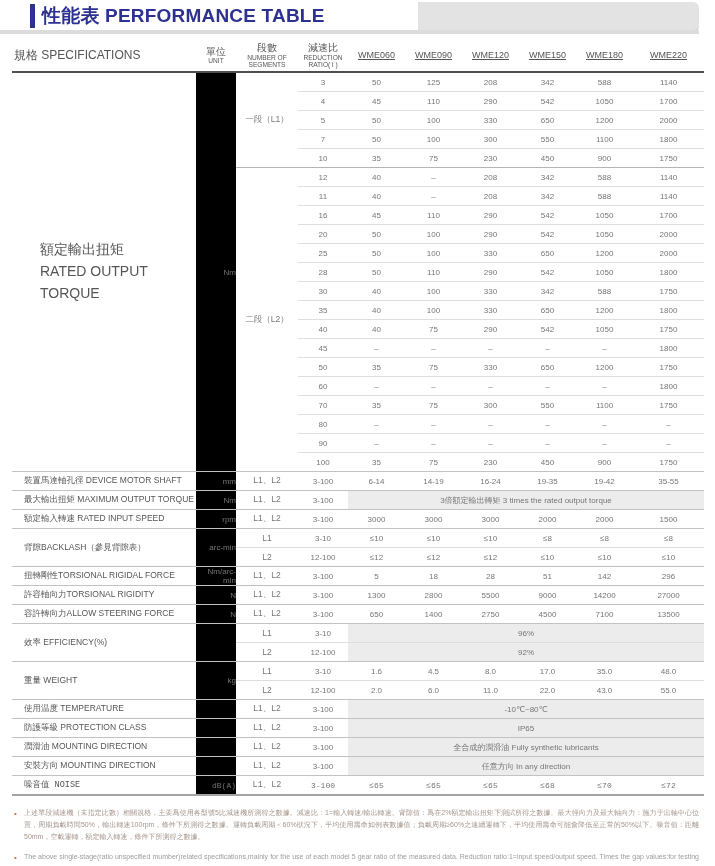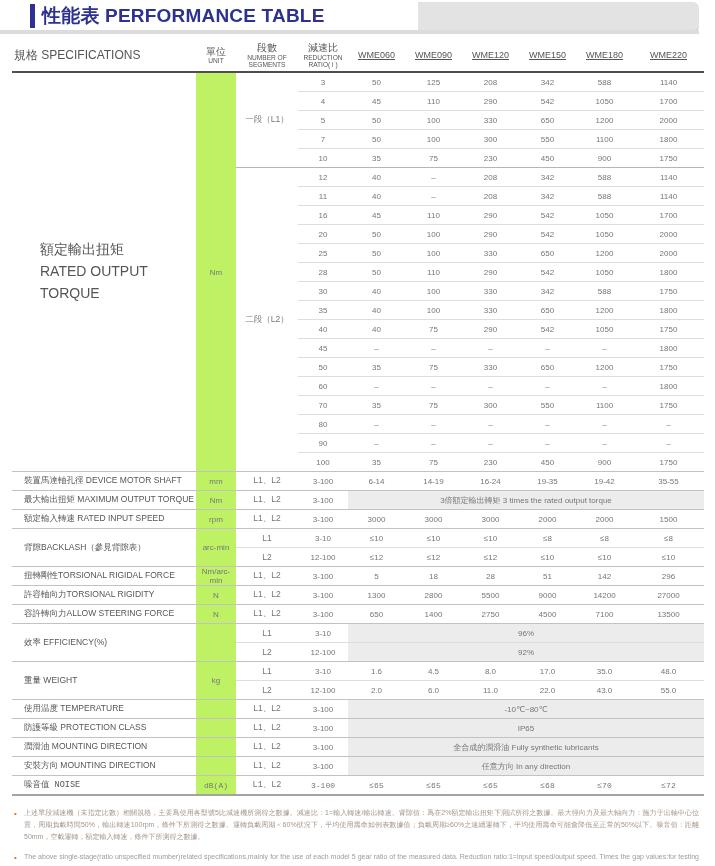--- a/index.html
+++ b/index.html
@@ -23,21 +23,21 @@
   thead th{font-weight:normal;color:#555;vertical-align:middle;padding:2px 0 3px 0;
            border-bottom:2px solid #4f4f4f;height:24px;text-align:center;}
   th.h-spec{text-align:left;font-size:12px;padding-left:2px;}
   .h-zh{display:block;font-size:10px;line-height:1.15;}
   .h-en{display:block;font-size:6.6px;line-height:1.1;}
   th.h-model{font-size:9px;text-decoration:underline;}
 
   tbody td{font-size:8px;color:#767676;text-align:center;height:18px;padding:0;vertical-align:middle;}
   td.c-label{text-align:left;font-size:8.5px;color:#555;padding-left:12px;}
   td.c-label-big{padding-left:28px;font-size:14px;line-height:1.55;}
-  td.c-unit{background:#bef264;font-size:8px;}
+  td.c-unit{background:#000000;font-size:8px;text-align:right;}
   td.c-seg{font-size:8.5px;}
   td.c-merged{background:#ececec;font-size:8px;}
   .bt-sub{border-top:1px solid #dedede;}
   .bt-blk{border-top:1px solid #b5b5b5;}
   .bt-sec{border-top:1px solid #c2c2c2;}
   tbody tr:last-child td{border-bottom:2px solid #a3a3a3;font-family:Liberation Mono, monospace;}
 
   
   .notes{margin:11px 16px 0 14px;}
   .note{position:relative;padding-left:10px;margin-bottom:8px;font-size:7px;line-height:1.7;text-align:justify;}

